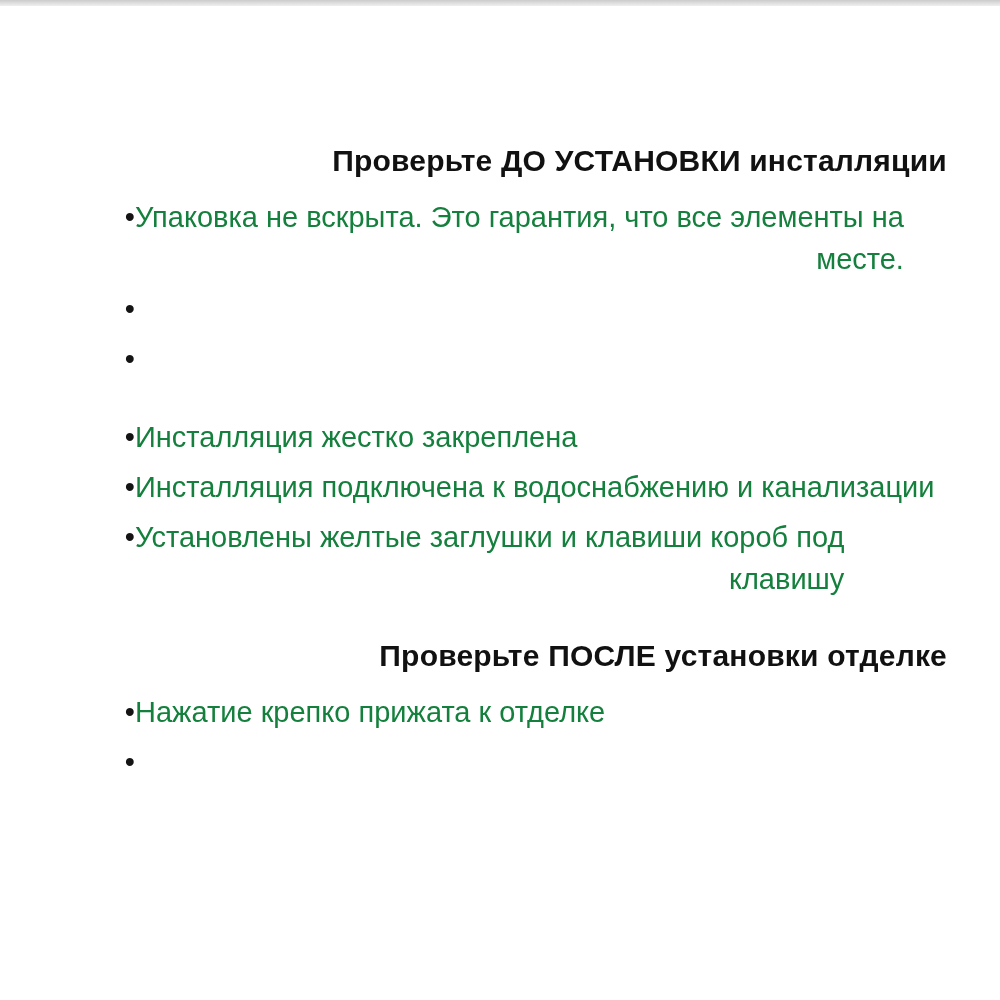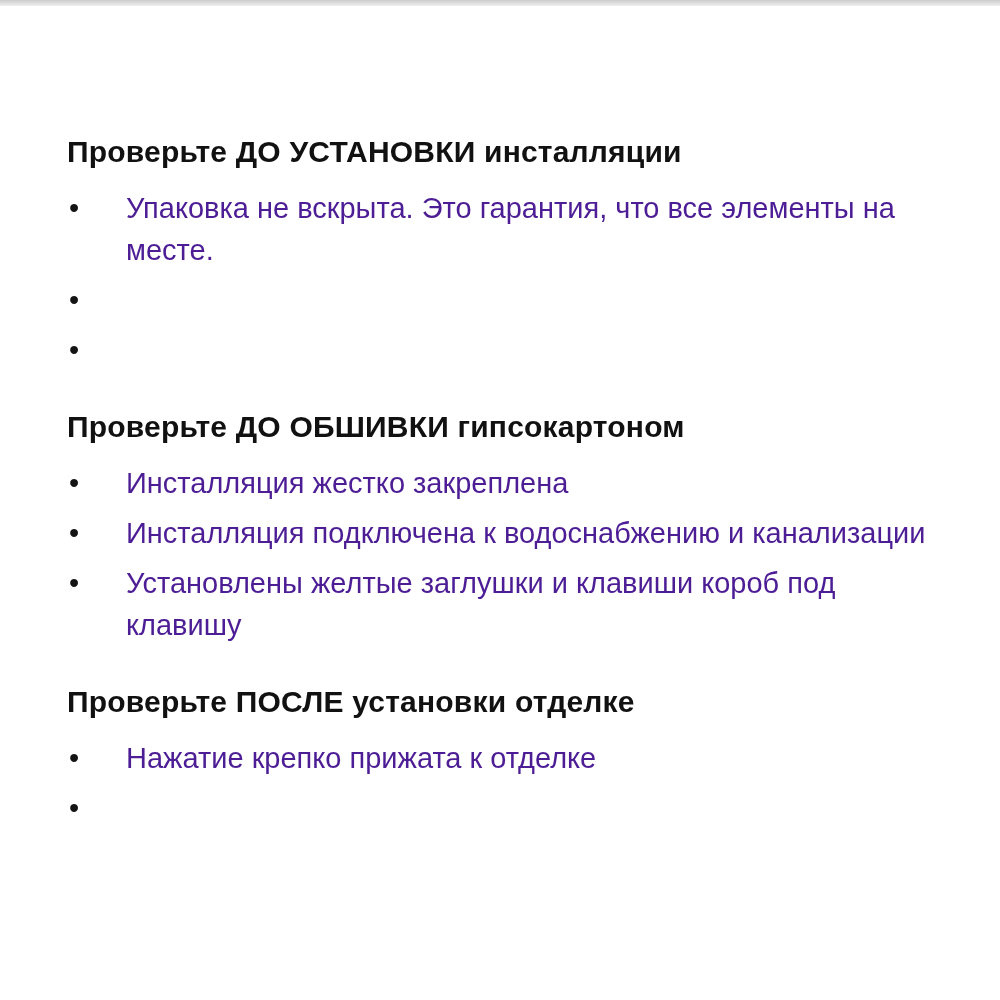--- a/index.html
+++ b/index.html
@@ -14,21 +14,21 @@
   }
   .top-divider {
     width: 100%;
     height: 6px;
     background: linear-gradient(to bottom, #cbcbcb 0%, #dcdcdc 45%, #efefef 100%);
   }
   .content {
     padding: 122px 40px 0 63px;
     box-sizing: border-box;
   }
-  .section { margin: 4px; }
+  .section { margin: 13px; text-align: right; }
   .section + .section { margin-top: 36px; }
   .section-heading {
     font-size: 30px;
     font-weight: bold;
     line-height: 39px;
     margin: 0 0 16px 0;
     letter-spacing: 0.2px;
     color: #111111;
   }
   ul.checklist {
@@ -47,21 +47,21 @@
     font-size: 29px;
     line-height: 42px;
     color: #141414;
     padding-left: 2px;
     box-sizing: border-box;
   }
   .item-text {
     font-size: 29px;
     line-height: 42px;
     white-space: pre-line;
-    color: #4c1d95;
+    color: #15803d;
   }
 </style>
 </head>
 <body>
 
 <div class="top-divider"></div>
 
 <main class="content">
 
   <section class="section">
@@ -75,21 +75,20 @@
       <li>
         <span class="bullet">•</span>
       </li>
       <li>
         <span class="bullet">•</span>
       </li>
     </ul>
   </section>
 
   <section class="section">
-    <h2 class="section-heading">Проверьте ДО ОБШИВКИ гипсокартоном</h2>
     <ul class="checklist">
       <li>
         <span class="bullet">•</span>
         <span class="item-text">Инсталляция жестко закреплена</span>
       </li>
       <li>
         <span class="bullet">•</span>
         <span class="item-text">Инсталляция подключена к водоснабжению и канализации</span>
       </li>
       <li>

